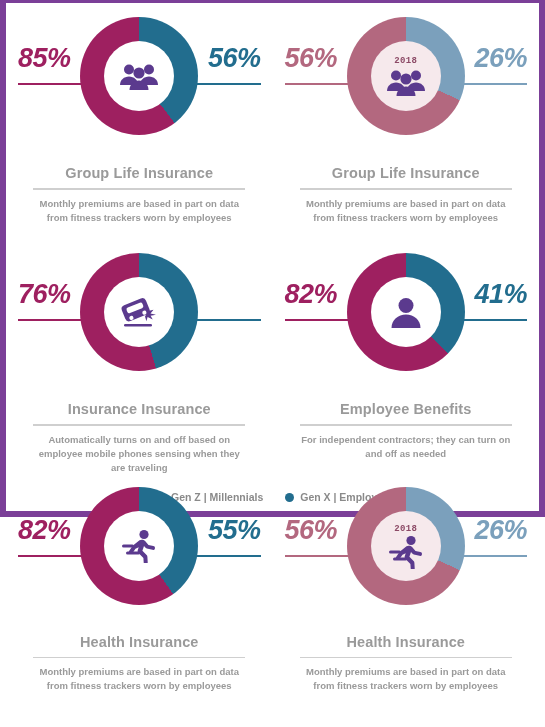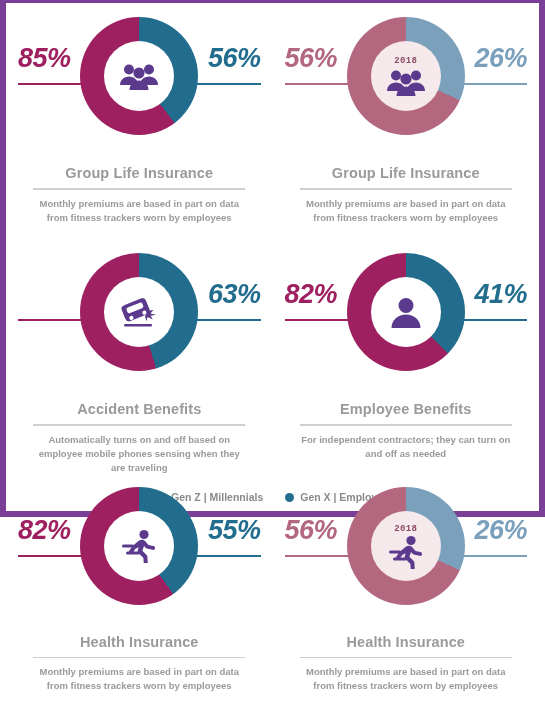--- a/index.html
+++ b/index.html
@@ -178,42 +178,42 @@
               </span>
         </div>
       </div>
     </div>
     <div class="card-title">Group Life Insurance</div>
     <div class="divider"></div>
     <div class="card-desc">Monthly premiums are based in part on data from fitness trackers worn by employees</div>
   </div>
       <div class="card">
     <div class="donut-row">
-      <div class="rule left" style="background:#9e2060"></div>
-      <div class="pct right" style="color:#226d8e">63%</div>
+      <div class="pct left" style="color:#9e2060">76%</div>
+      <div class="rule left" style="background:#9e2060"></div>
       <div class="rule right" style="background:#226d8e"></div>
       <div class="donut" style="background:conic-gradient(#226d8e 0deg 163.16546762589928deg, #9e2060 163.16546762589928deg 360deg)">
         <div class="hole" style="background:#ffffff">
 
           <span>
                 <svg class="icon-svg" width="42" height="34" viewBox="0 0 42 34" fill="none">
       <g transform="rotate(-22 21 15)">
         <rect x="5" y="5" width="26" height="17" rx="4" fill="#5b3a8e"></rect>
         <rect x="9.5" y="8.5" width="17" height="6" rx="2" fill="#ffffff"></rect>
         <circle cx="11" cy="19.5" r="2.1" fill="#ffffff"></circle>
         <circle cx="25" cy="19.5" r="2.1" fill="#ffffff"></circle>
       </g>
       <path d="M30 16 l5.5 -1.2 -3 3.6 5.5 1.4 -5.4 1 2.2 3.6 -5.2 -2.4 -1.2 4.2 -1.4 -4.6z" fill="#5b3a8e"></path>
       <rect x="6" y="29" width="28" height="2.4" rx="1.2" fill="#5b3a8e"></rect>
     </svg>
               </span>
         </div>
       </div>
     </div>
-    <div class="card-title">Accident Benefits</div>
+    <div class="card-title">Insurance Insurance</div>
     <div class="divider"></div>
     <div class="card-desc">Automatically turns on and off based on employee mobile phones sensing when they are traveling</div>
   </div>
       <div class="card">
     <div class="donut-row">
       <div class="pct left" style="color:#9e2060">82%</div>
       <div class="rule left" style="background:#9e2060"></div>
       <div class="pct right" style="color:#226d8e">41%</div>
       <div class="rule right" style="background:#226d8e"></div>
       <div class="donut" style="background:conic-gradient(#226d8e 0deg 134.65648854961833deg, #9e2060 134.65648854961833deg 360deg)">

